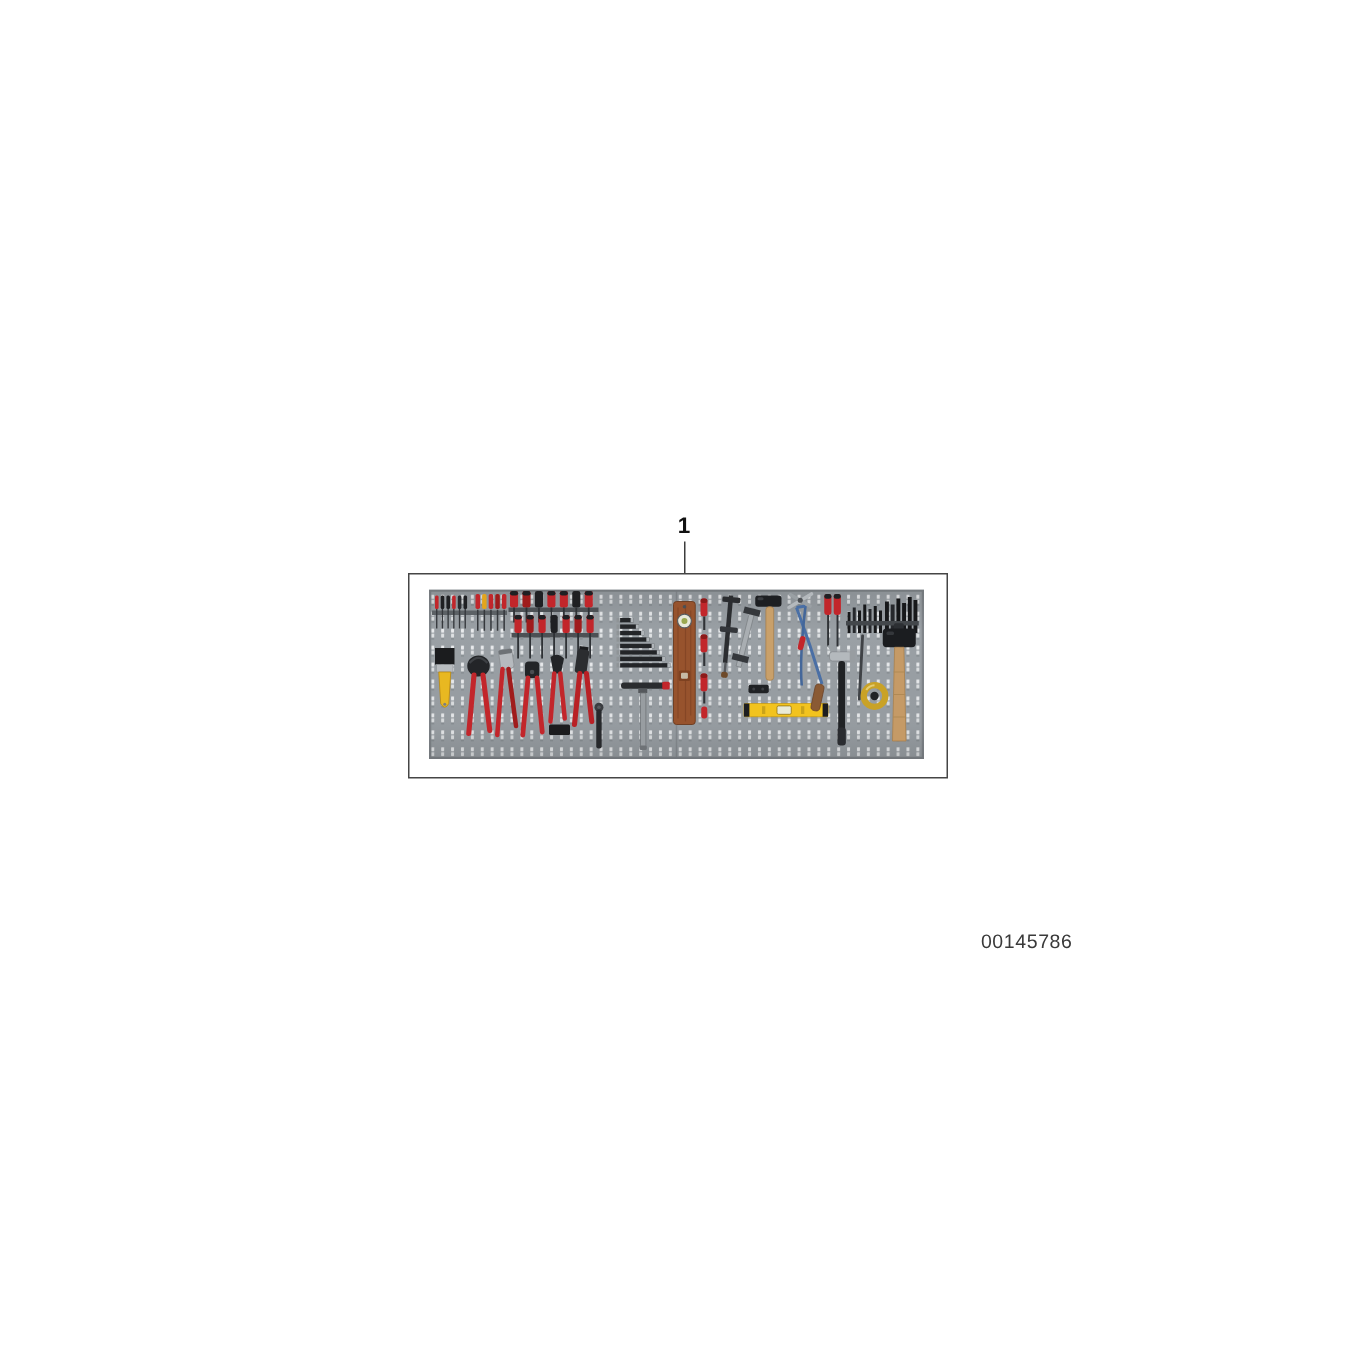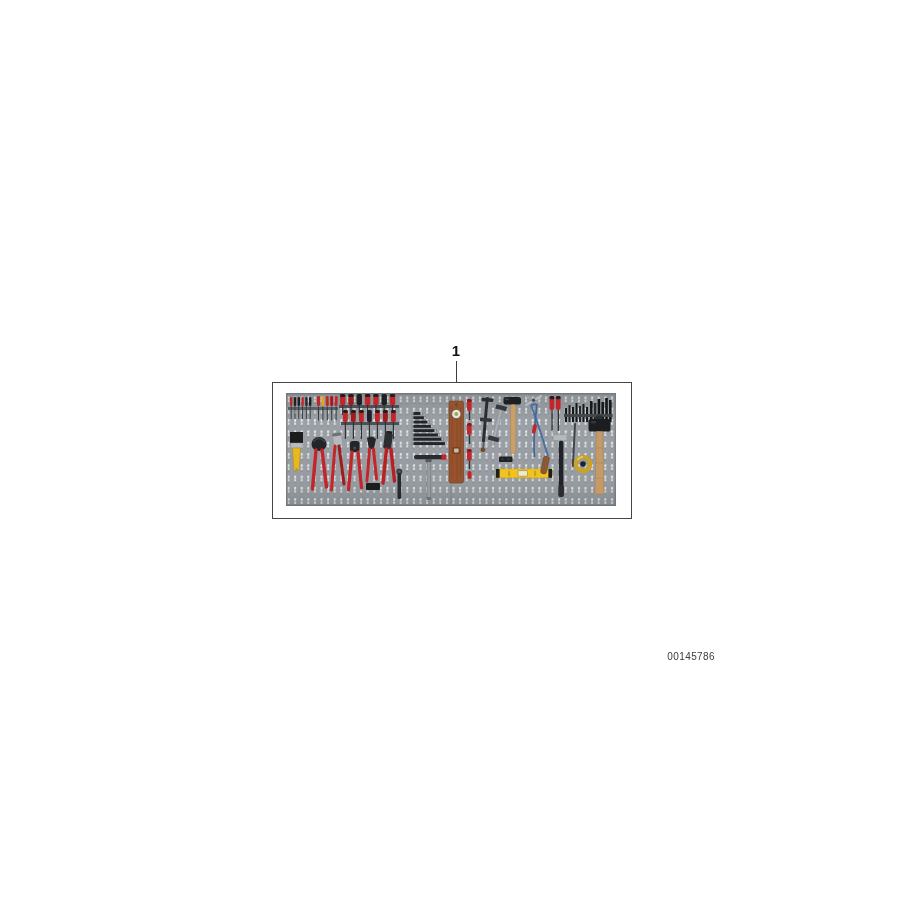--- a/index.html
+++ b/index.html
@@ -13,22 +13,22 @@
   }
   .leader{
     position:absolute;left:456px;top:361px;width:1.4px;height:21px;background:#3c3c3c;
   }
   .frame{
     position:absolute;left:272px;top:382px;width:360px;height:137px;
     border:1.5px solid #454545;box-sizing:border-box;background:#ffffff;
   }
   .board-svg{position:absolute;left:13px;top:10px;}
   .docnum{
-    position:absolute;left:640px;top:651px;width:75px;text-align:right;
-    font-size:10px;color:#3a3a3a;letter-spacing:0.4px;
+    position:absolute;left:640px;top:620px;width:75px;text-align:right;
+    font-size:13px;color:#3a3a3a;letter-spacing:0.4px;
   }
 </style>
 </head>
 <body>
 
 <div>
 
   <div class="callout">1</div>
   <div class="leader"></div>
 

